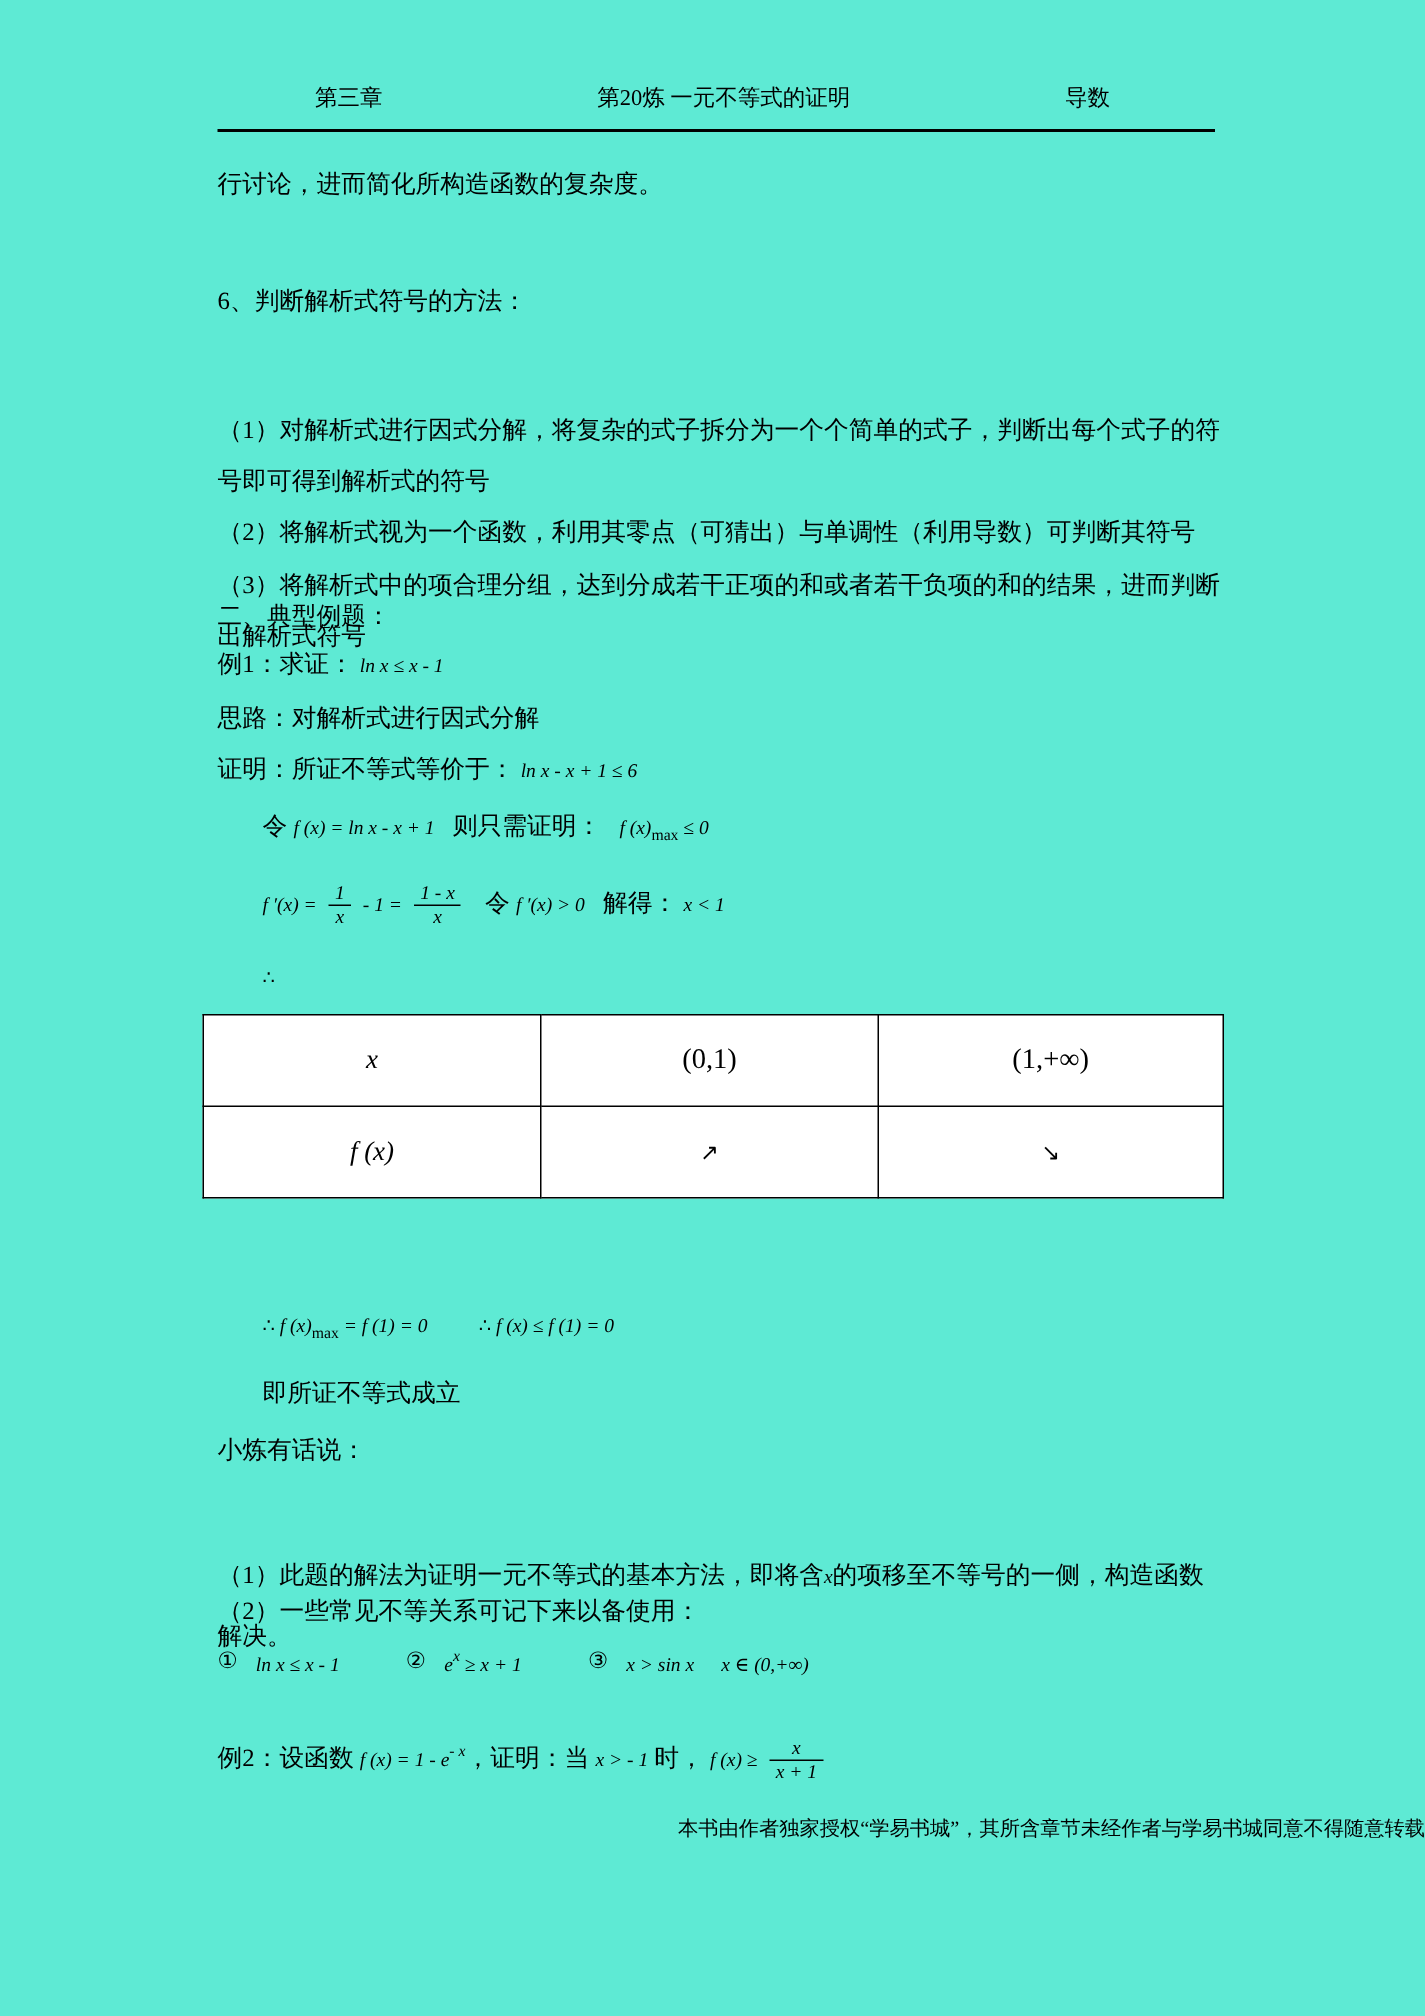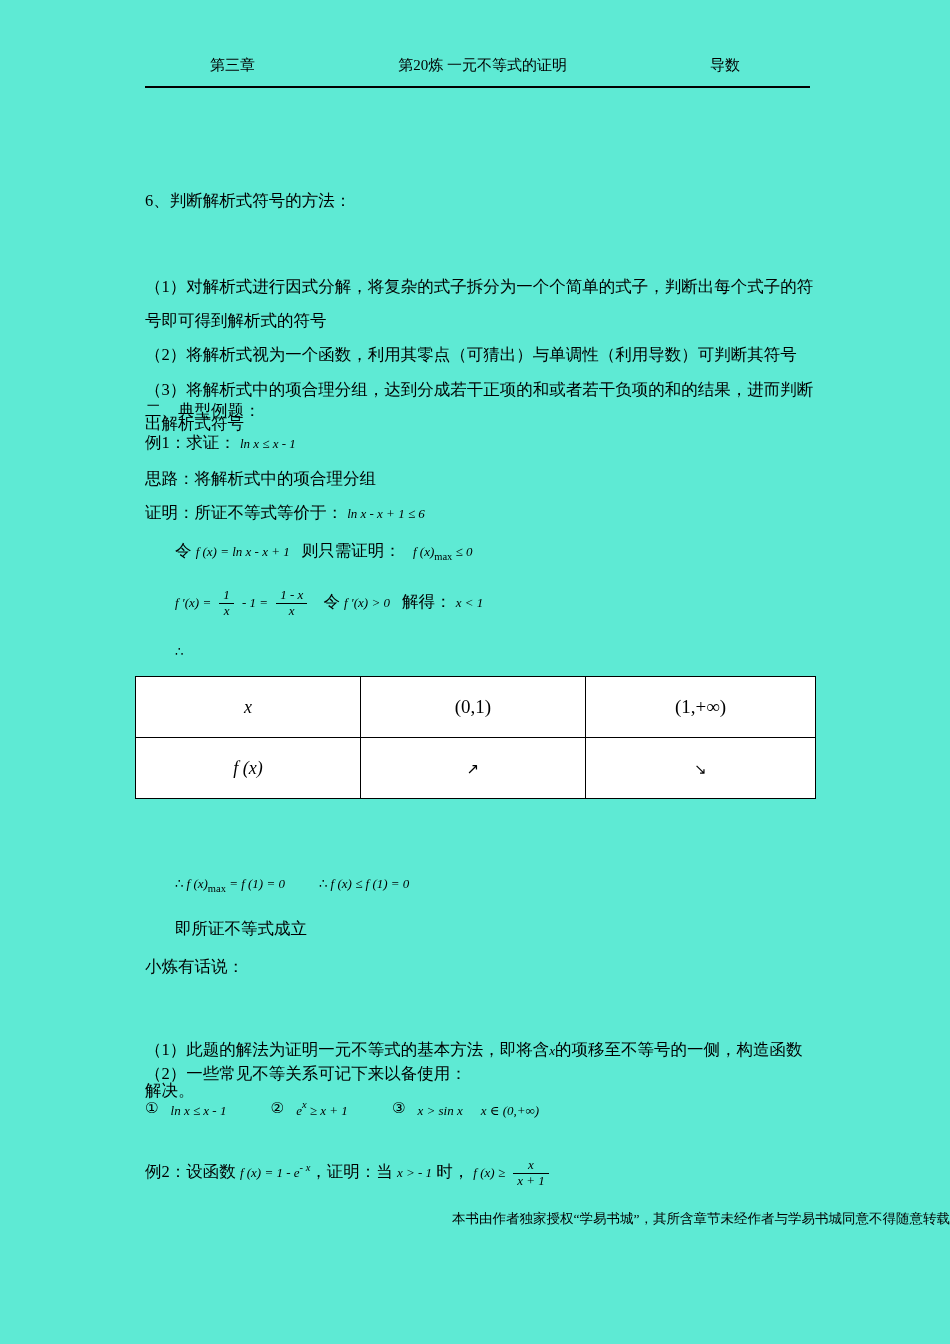--- a/index.html
+++ b/index.html
@@ -81,32 +81,33 @@
 <div class="page">
 
   <div class="header">
     <div class="header-inner">
       <span>第三章</span>
       <span>第20炼 一元不等式的证明</span>
       <span>导数</span>
     </div>
   </div>
 
+  <div class="line" style="top:112px">行讨论，进而简化所构造函数的复杂度。</div>
   <div class="line" style="top:190px">6、判断解析式符号的方法：</div>
   <div class="line wrap" style="top:228px">（1）对解析式进行因式分解，将复杂的式子拆分为一个个简单的式子，判断出每个式子的符号即可得到解析式的符号</div>
   <div class="line wrap" style="top:296px">（2）将解析式视为一个函数，利用其零点（可猜出）与单调性（利用导数）可判断其符号</div>
   <div class="line wrap" style="top:331px">（3）将解析式中的项合理分组，达到分成若干正项的和或者若干负项的和的结果，进而判断出解析式符号</div>
   <div class="line" style="top:400px">二、典型例题：</div>
 
   <div class="line" style="top:432px">
     <span>例1：求证：</span>
     <span class="math">ln x ≤ x - 1</span>
   </div>
 
-  <div class="line" style="top:468px">思路：将解析式中的项合理分组</div>
+  <div class="line" style="top:468px">思路：对解析式进行因式分解</div>
 
   <div class="line" style="top:502px">
     <span>证明：所证不等式等价于：</span>
     <span class="math">ln x - x + 1 ≤ 6</span>
   </div>
 
   <div class="line" style="top:540px;left:175px">
     <span>令</span>
     <span class="math">f (x) = ln x - x + 1</span>
     <span class="ml8">则只需证明：</span>

